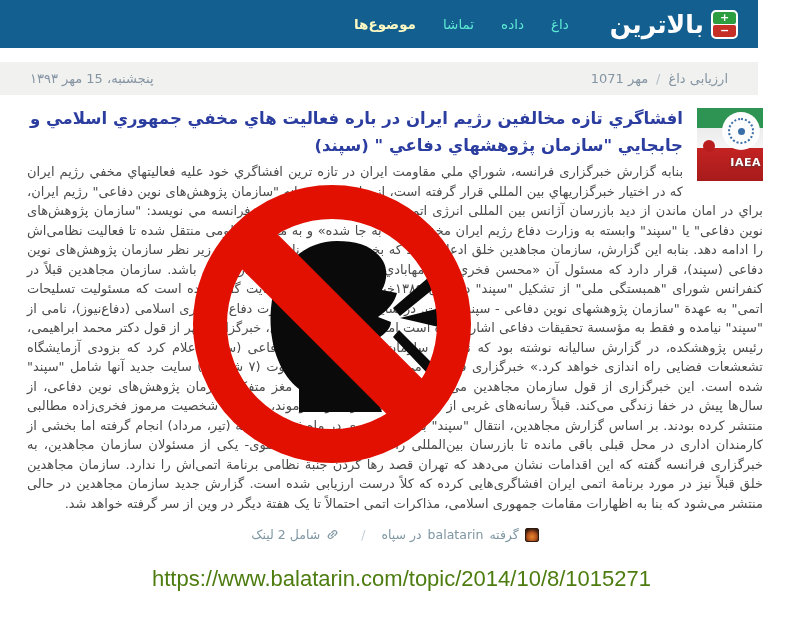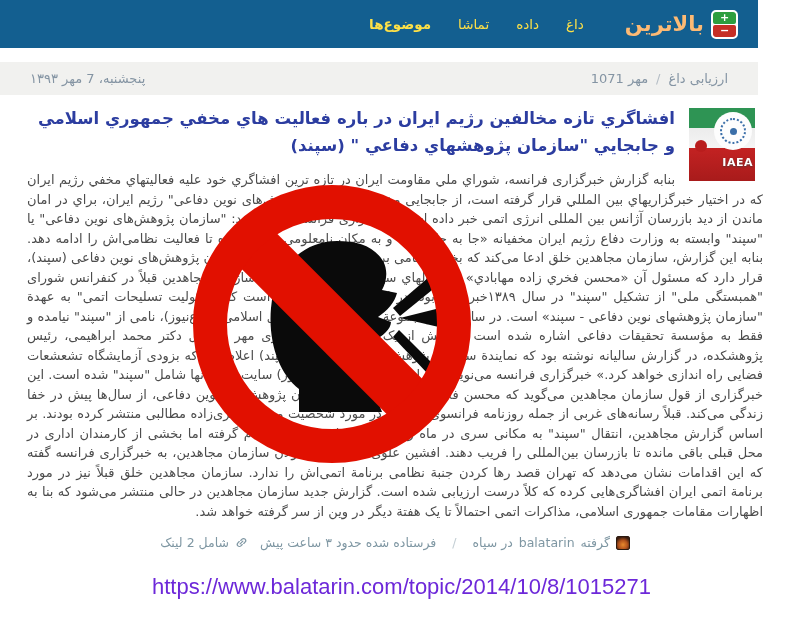--- a/index.html
+++ b/index.html
@@ -25,23 +25,23 @@
     border: 2px solid #fff; border-radius: 5px;
     overflow: hidden; display: flex; flex-direction: column;
     background: #fff;
   }
   .logo-icon .half {
     flex: 1; display: flex; align-items: center; justify-content: center;
     color: #fff; font-size: 11px; font-weight: bold; line-height: 1;
   }
   .logo-icon .plus  { background: #2d9e3f; border-radius: 2px; margin-bottom: 1px; }
   .logo-icon .minus { background: #c62f26; border-radius: 2px; }
-  .wordmark { color: #fdba74; font-size: 21px; font-weight: bold; }
-  .nav-item { color: #fde047; font-size: 13.5px; cursor: pointer; }
-  .nav-item.bold { color: #fde047; font-weight: bold; }
+  .wordmark { color: #ffffff; font-size: 25px; font-weight: bold; }
+  .nav-item { color: #5eead4; font-size: 13.5px; cursor: pointer; }
+  .nav-item.bold { color: #fef9c3; font-weight: bold; }
 
   
   .subbar {
     width: 758px; height: 33px;
     margin-top: 14px;
     background: #f1f1ef;
     display: flex; direction: rtl;
     justify-content: space-between; align-items: center;
     padding: 0 30px;
     color: #8494a3; font-size: 13px;
@@ -50,21 +50,21 @@
   .crumb-sep { color: #b3bcc4; }
 
   
   .content {
     direction: rtl;
     margin: 10px 37px 0 27px;
   }
   .thumb {
     float: right;
     width: 66px; height: 73px;
-    margin: 3px 8px 5px 14px;
+    margin: 3px 0 5px 14px;
     position: relative; overflow: hidden;
     background: linear-gradient(180deg,
       #2e9454 0%, #2e9454 28%,
       #ececec 28%, #f5f5f5 55%,
       #c32222 55%, #a81b1b 100%);
   }
   .thumb .iaea-disc {
     position: absolute; top: 4px; right: 3px;
     width: 38px; height: 38px; border-radius: 50%;
     background: #fdfdfd;
@@ -84,21 +84,21 @@
   .thumb .iaea-word {
     position: absolute; bottom: 12px; right: 2px;
     color: #fff; font-size: 11px; font-weight: bold;
     letter-spacing: 0.5px;
     text-shadow: 0 1px 2px rgba(60,60,60,.8);
     direction: ltr;
   }
   .title {
     color: #2c3da0; font-weight: bold;
     font-size: 16.5px; line-height: 1.65;
-    margin-bottom: 11px;
+    margin-bottom: 3px;
     cursor: pointer;
   }
   .body-text {
     color: #4c4c4c; font-size: 13px; line-height: 19.5px;
     text-align: justify;
   }
 
   
   .meta {
     clear: both;
@@ -113,21 +113,21 @@
     background: radial-gradient(circle at 50% 65%, #e78a2e 0%, #b4531c 45%, #3a1d10 80%);
     border: 1px solid #2c1a10;
   }
   .meta .sep { color: #c3ced4; padding: 0 10px; }
   .meta .author { direction: ltr; unicode-bidi: embed; }
   .chain-icon { display: inline-flex; margin-right: 6px; }
 
   
   .url-caption {
     font-family: "Liberation Sans", sans-serif;
-    color: #6d28d9; font-size: 22px;
+    color: #4d7c0f; font-size: 22px;
     margin: 24px 0 4px 152px;
     direction: ltr;
   }
 
   
   .sign {
     position: absolute;
     left: 186px; top: 184px;
     width: 292px; height: 280px;
     pointer-events: none;
@@ -149,21 +149,21 @@
   <div class="nav-item">تماشا</div>
   <div class="nav-item bold">موضوع‌ها</div>
 </div>
 
 <div class="subbar">
   <div class="crumbs">
     <span>ارزیابی داغ</span>
     <span class="crumb-sep">/</span>
     <span>مهر 1071</span>
   </div>
-  <div>پنجشنبه، 7 مهر ۱۳۹۳</div>
+  <div>پنجشنبه، 15 مهر ۱۳۹۳</div>
 </div>
 
 <div class="content">
   <div class="thumb">
     <div class="iaea-disc">
       <div class="iaea-orbits">
         <div class="iaea-core"></div>
       </div>
     </div>
     <div class="emblem"></div>
@@ -173,21 +173,20 @@
   <h1 class="title">افشاگري تازه مخالفین رژیم ایران در باره فعالیت هاي مخفي جمهوري اسلامي و جابجایي "سازمان پژوهشهاي دفاعي " (سپند)</h1>
 
   <p class="body-text">بنابه گزارش خبرگزاری فرانسه، شوراي ملي مقاومت ایران در تازه ترین افشاگري خود علیه فعالیتهاي مخفي رژیم ایران که در اختیار خبرگزاریهاي بین المللي قرار گرفته است، از جابجایی مخفیانه "سازمان پژوهش‌های نوین دفاعی" رژیم ایران، براي در امان ماندن از دید بازرسان آژانس بین المللی انرژی اتمی خبر داده است. خبرگزاری فرانسه مي نویسد: "سازمان پژوهش‌های نوین دفاعی" یا "سپند" وابسته به وزارت دفاع رژیم ایران مخفیانه «جا به جا شده» و به مکان نامعلومی منتقل شده تا فعالیت نظامی‌اش را ادامه دهد. بنابه این گزارش، سازمان مجاهدین خلق ادعا می‌کند که بخش نظامی برنامة اتمی ایران زیر نظر سازمان پژوهش‌های نوین دفاعی (سپند)، قرار دارد که مسئول آن «محسن فخري زاده مهابادي» از ژنرالهاي سپاه پاسداران می باشد. سازمان مجاهدین قبلاً در کنفرانس شورای "همبستگی ملی" از تشکیل "سپند" در سال ۱۳۸۹خبر داده بود. در این سایت گفته شده است که مسئولیت تسلیحات اتمی" به عهدة "سازمان پژوهشهای نوین دفاعی - سپند» است. در سایت "زیرمجموعة وزارت دفاع جمهوری اسلامی (دفاع‌نیوز)، نامی از "سپند" نیامده و فقط به مؤسسة تحقیقات دفاعی اشاره شده است اما بیش از یک سال قبل، خبرگزاری مهر از قول دکتر محمد ابراهیمی، رئیس پژوهشکده، در گزارش سالیانه نوشته بود که نمایندة سازمان پژوهش‌های نوین دفاعی (سپند) اعلام کرد که بزودی آزمایشگاه تشعشعات فضایی راه اندازی خواهد کرد.» خبرگزاری فرانسه می‌نویسد که از روز ۲۹ اوت (۷ شهریور) سایت جدید آنها شامل "سپند" شده است. این خبرگزاری از قول سازمان مجاهدین می‌گوید که محسن فخری‌زاده، مغز متفکر سازمان پژوهش‌های نوین دفاعی، از سال‌ها پیش در خفا زندگی می‌کند. قبلاً رسانه‌های غربی از جمله روزنامه فرانسوی لوموند، در مورد شخصیت مرموز فخری‌زاده مطالبی منتشر کرده بودند. بر اساس گزارش مجاهدین، انتقال "سپند" به مکانی سری در ماه ژوئیه گذشته (تیر، مرداد) انجام گرفته اما بخشی از کارمندان اداری در محل قبلی باقی مانده تا بازرسان بین‌المللی را فریب دهند. افشین علوی- یکی از مسئولان سازمان مجاهدین، به خبرگزاری فرانسه گفته که این اقدامات نشان می‌دهد که تهران قصد رها کردن جنبة نظامی برنامة اتمی‌اش را ندارد. سازمان مجاهدین خلق قبلاً نیز در مورد برنامة اتمی ایران افشاگری‌هایی کرده که کلاً درست ارزیابی شده است. گزارش جدید سازمان مجاهدین در حالی منتشر می‌شود که بنا به اظهارات مقامات جمهوری اسلامی، مذاکرات اتمی احتمالاً تا یک هفتة دیگر در وین از سر گرفته خواهد شد.</p>
 
   <div class="meta">
     <span class="avatar"></span>
     <span>گرفته</span>
     <span class="author">balatarin</span>
     <span>در سپاه</span>
     <span class="sep">/</span>
-    <span>فرستاده شده حدود ۳ ساعت پیش</span>
     <span class="chain-icon">
       <svg width="13" height="13" viewBox="0 0 16 16">
         <path d="M6.3 9.7 L9.7 6.3 M5.2 6.8 L3.6 8.4 a2.6 2.6 0 0 0 3.7 3.7 L8.9 10.5 M10.8 9.2 L12.4 7.6 A2.6 2.6 0 0 0 8.7 3.9 L7.1 5.5" stroke="#7f97a3" fill="none" stroke-width="1.5" stroke-linecap="round"></path>
       </svg>
     </span>
     <span>شامل 2 لینک</span>
   </div>
 </div>
 
 <div class="url-caption">https://www.balatarin.com/topic/2014/10/8/1015271</div>

